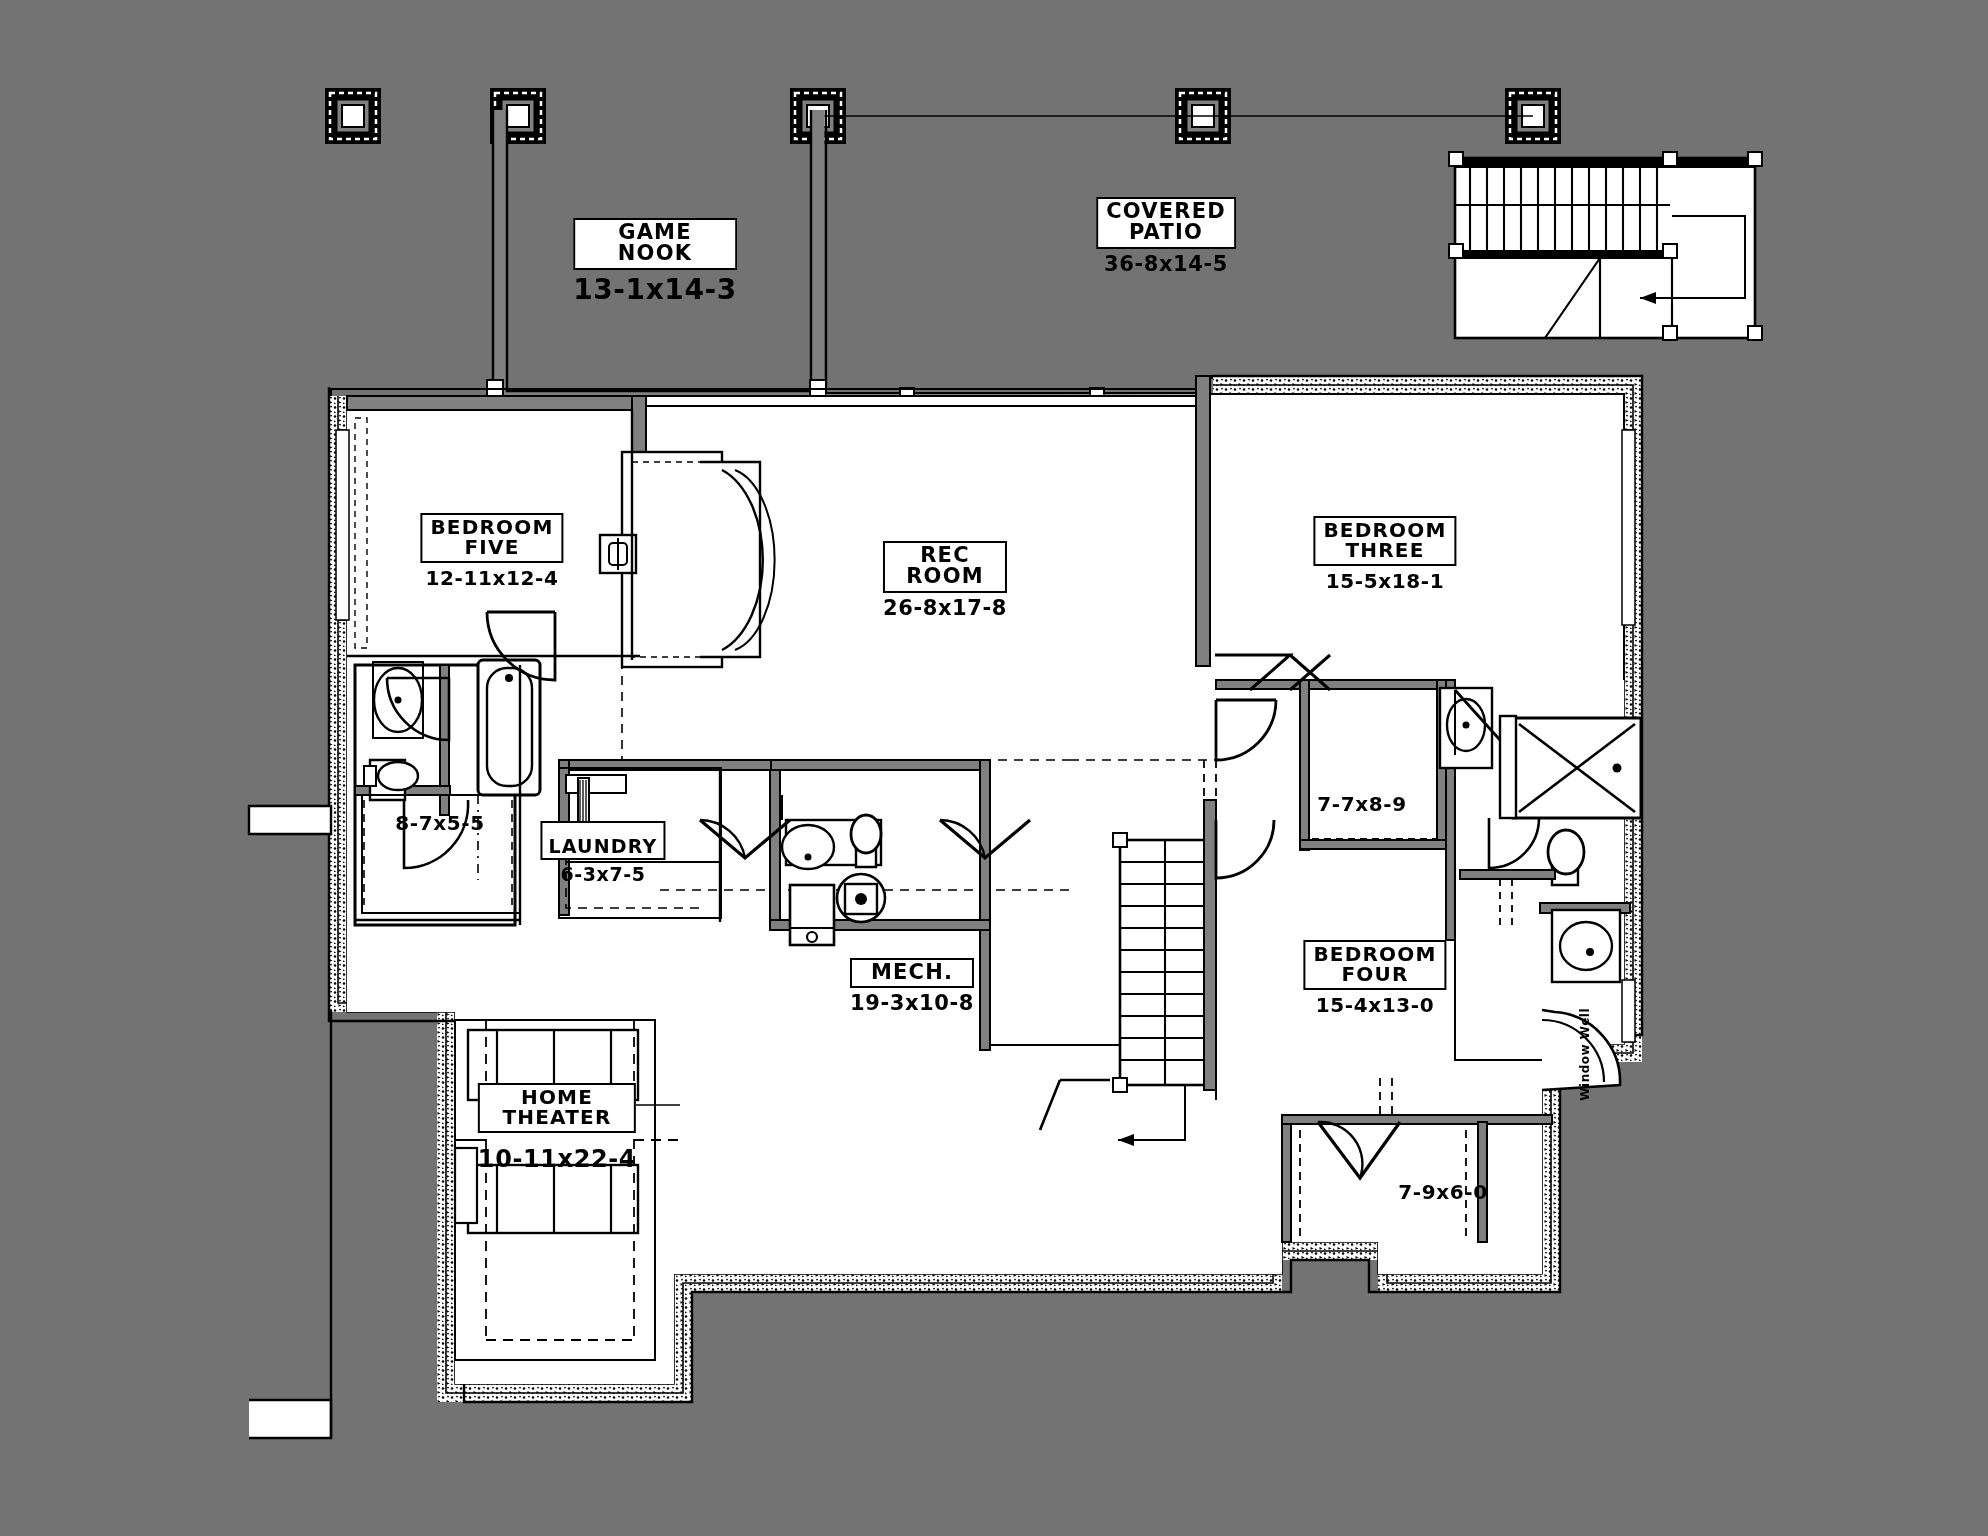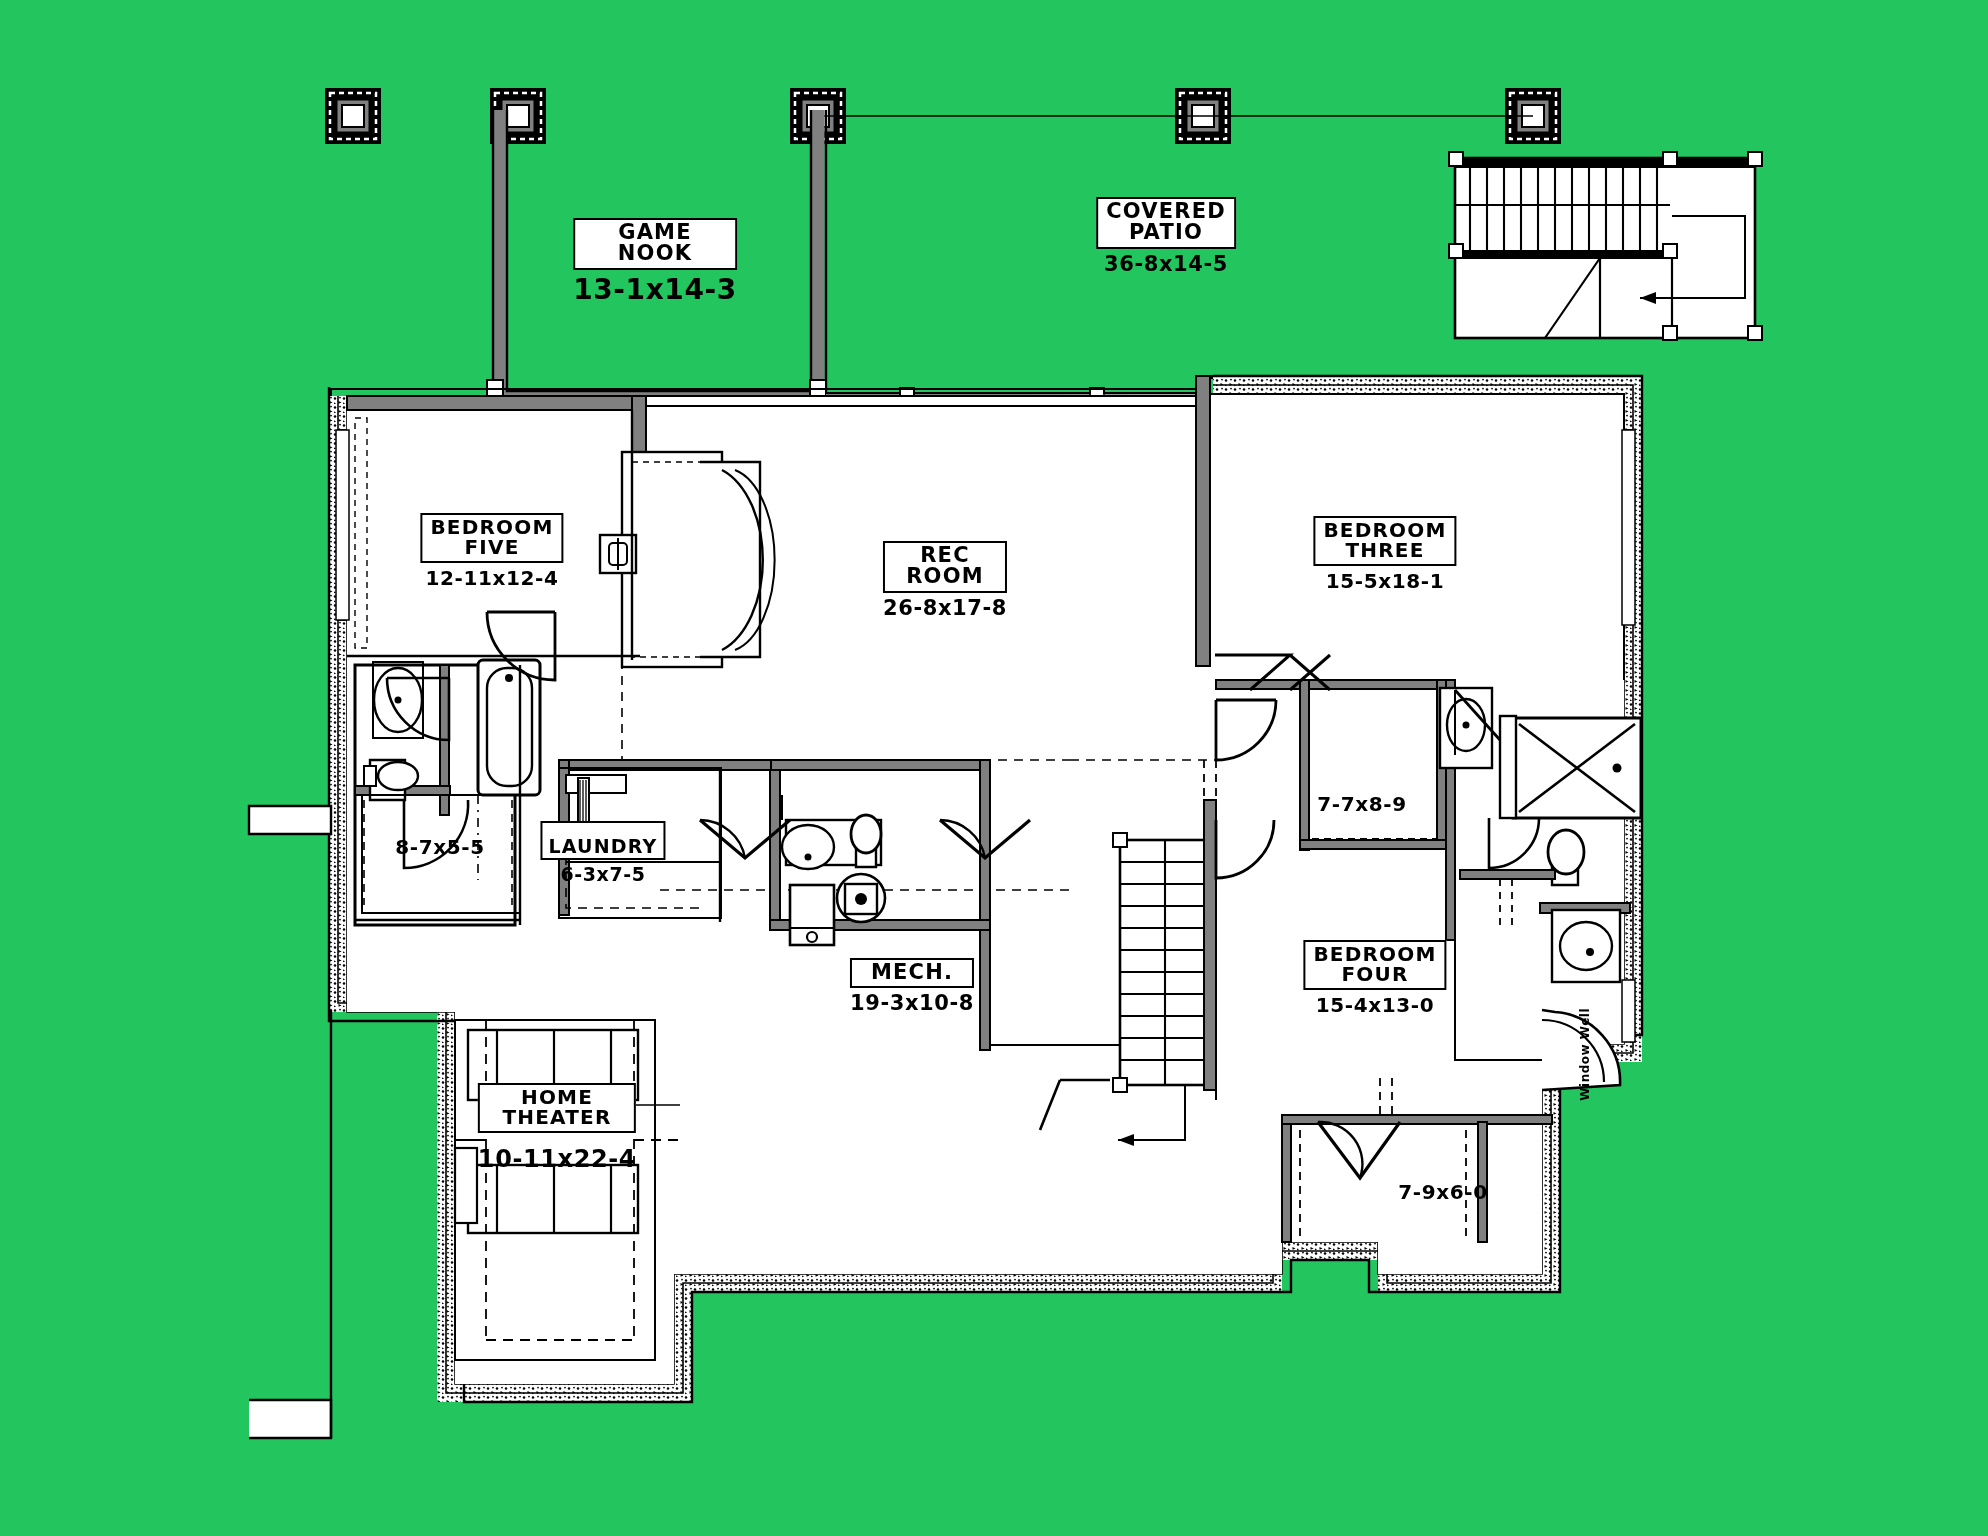--- a/index.html
+++ b/index.html
@@ -1,17 +1,17 @@
 <!DOCTYPE html>
 <html><head>
 <meta charset="utf-8">
 <style>
   html,body{margin:0;padding:0;background:#ffffff;}
   body{width:1988px;height:1536px;font-family:"Liberation Sans",sans-serif;overflow:hidden;}
-  #plan{position:relative;width:1988px;height:1536px;background:#22c55e;}
+  #plan{position:relative;width:1988px;height:1536px;background:#737373;}
   svg{display:block;}
   .lbl{position:absolute;text-align:center;font-family:"DejaVu Sans",sans-serif;color:#000;}
   .roombox{border:2px solid #000;background:#fff;padding:2px 8px 3px 8px;font-weight:700;line-height:1.02;letter-spacing:1.2px;white-space:nowrap;}
   .dim{font-weight:700;letter-spacing:0.6px;margin-top:3px;white-space:nowrap;}
   .vtext{position:absolute;font-family:"DejaVu Sans",sans-serif;font-weight:700;writing-mode:vertical-rl;transform:rotate(180deg);letter-spacing:0.5px;color:#000;}
 </style>
 </head>
 <body>
 
 <div id="plan">
@@ -446,19 +446,19 @@
 </div>
 
 <div class="lbl" style="left:557px;top:1083px;transform:translateX(-50%);font-size:20px;">
   <div class="roombox">
     <div>HOME</div>
     <div>THEATER</div>
   </div>
   <div class="dim" style="font-size:24px;margin-top:12px;">10-11x22-4</div>
 </div>
 
-<div class="lbl dim" style="left:440px;top:832px;transform:translateX(-50%);font-size:20px;">8-7x5-5</div>
+<div class="lbl dim" style="left:440px;top:808px;transform:translateX(-50%);font-size:20px;">8-7x5-5</div>
 <div class="lbl dim" style="left:1362px;top:789px;transform:translateX(-50%);font-size:20px;">7-7x8-9</div>
 <div class="lbl dim" style="left:1443px;top:1177px;transform:translateX(-50%);font-size:20px;">7-9x6-0</div>
 
 <div class="vtext" style="left:1578px;top:1008px;font-size:12px;">Window Well</div>
 
 </div>
 
 </body></html>

